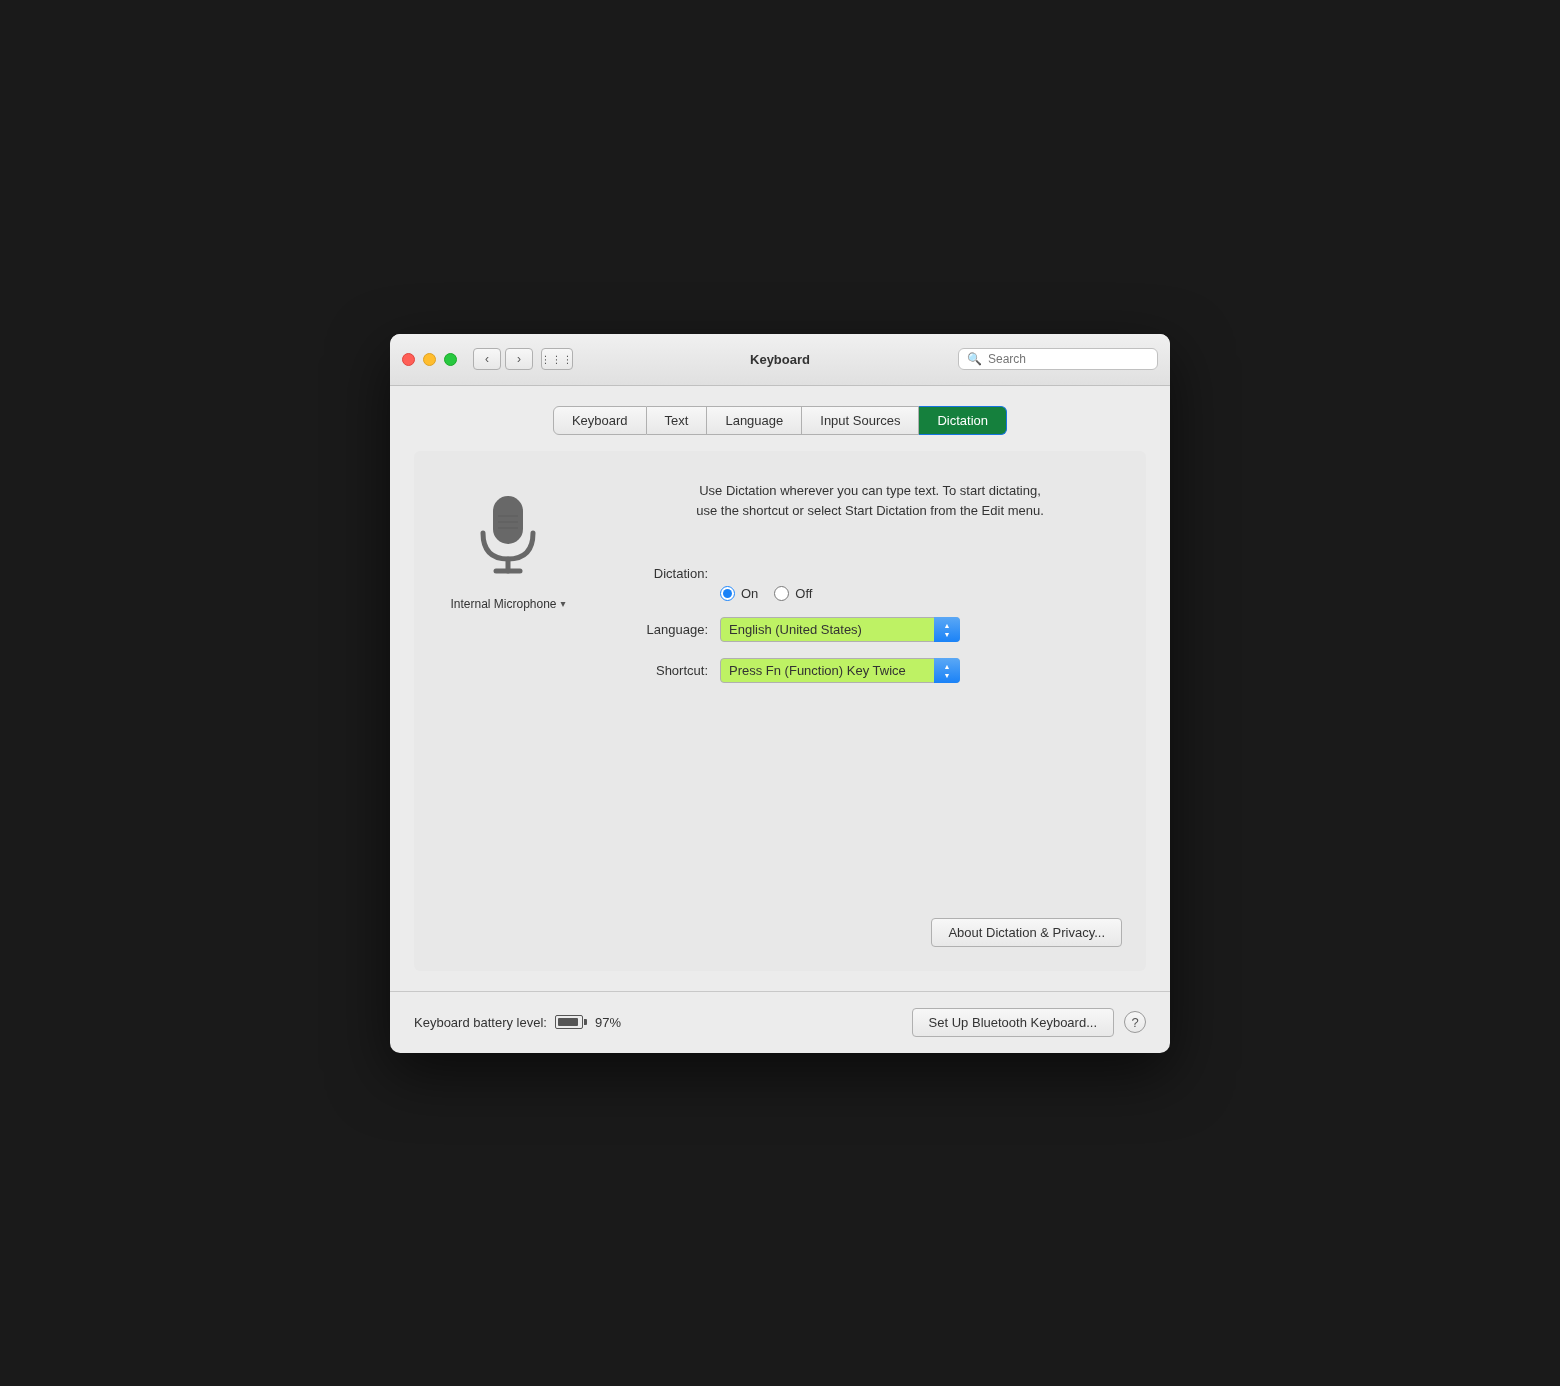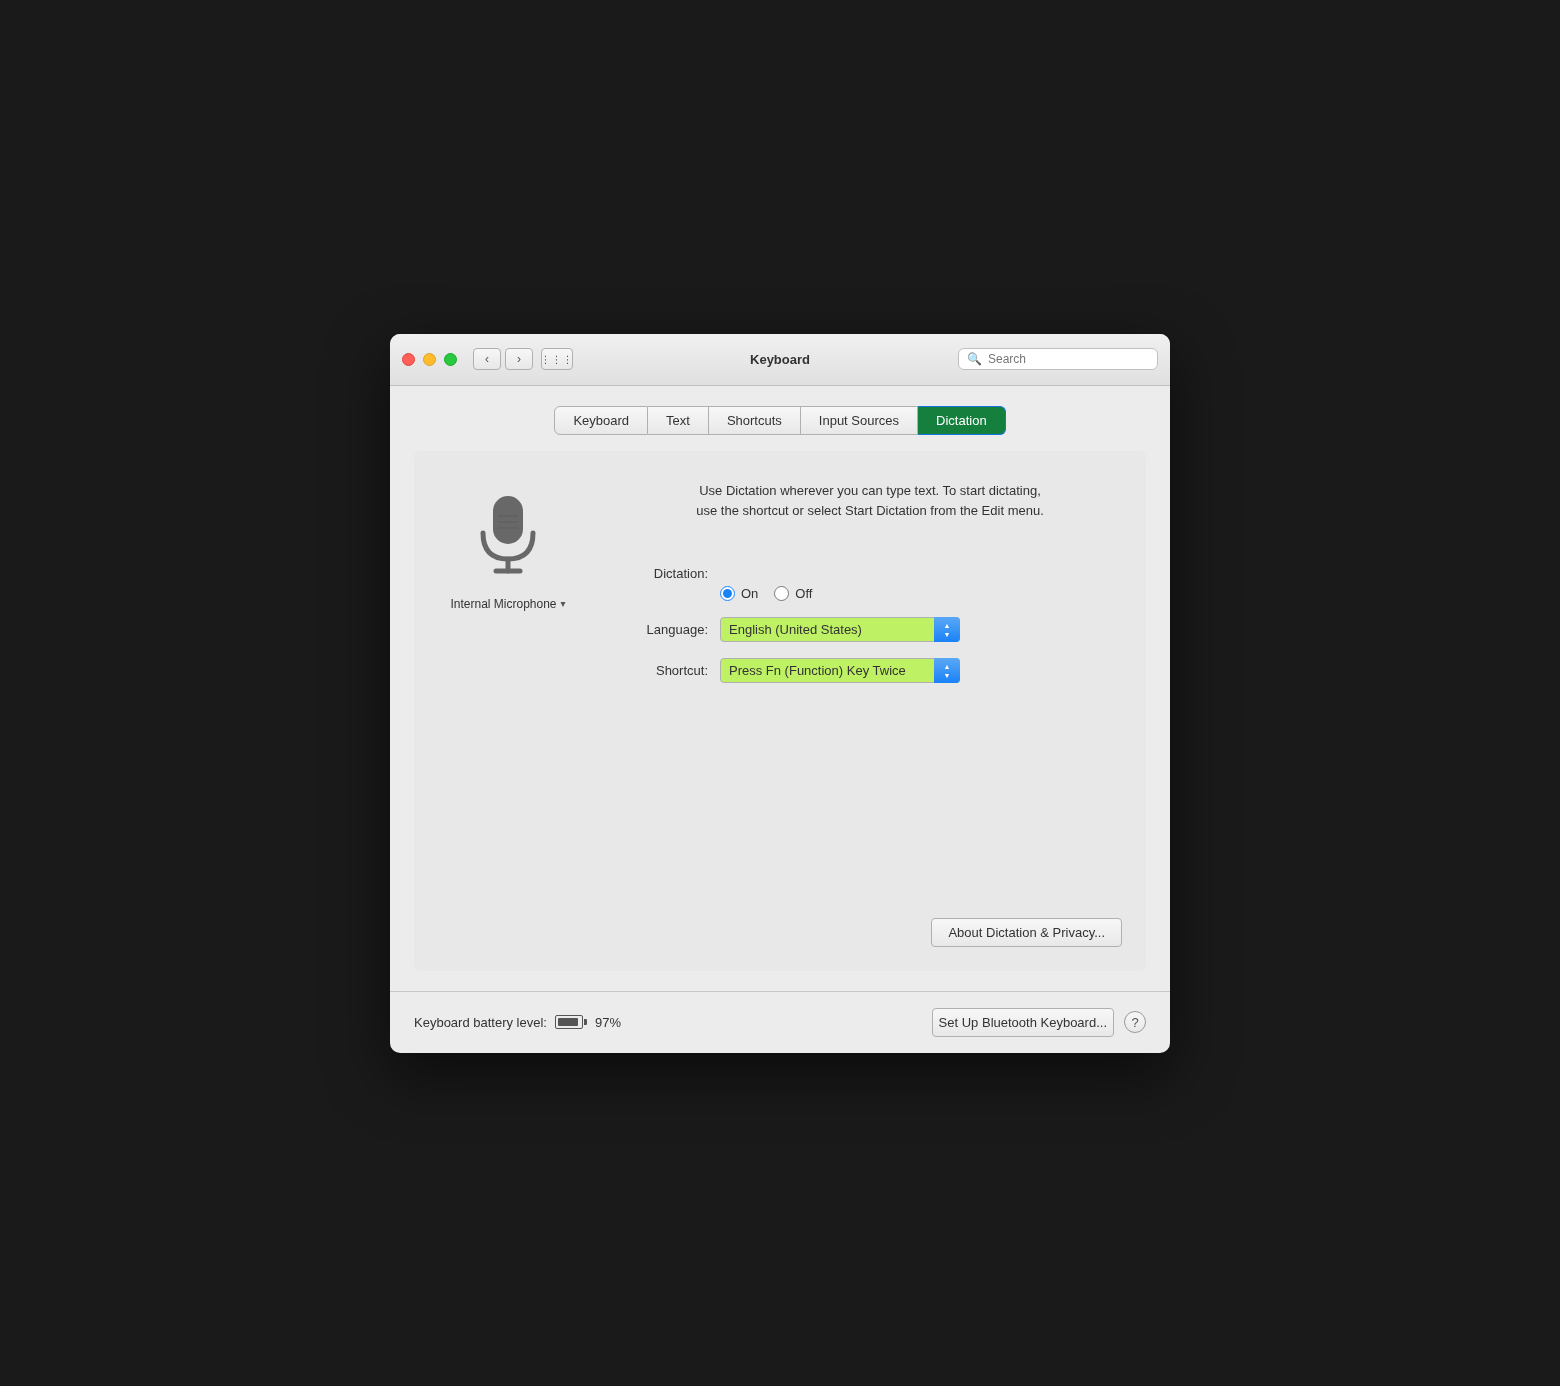--- a/index.html
+++ b/index.html
@@ -358,21 +358,21 @@
     .footer-right {
       display: flex;
       align-items: center;
       gap: 10px;
     }
 
     .bluetooth-btn {
       background: linear-gradient(to bottom, #f7f7f7, #e8e8e8);
       border: 1px solid #b0b0b0;
       border-radius: 4px;
-      padding: 6px 6px;
+      padding: 6px 16px;
       font-size: 13px;
       color: #333;
       cursor: pointer;
     }
 
     .help-btn {
       width: 22px;
       height: 22px;
       border-radius: 50%;
       border: 1.5px solid #999;
@@ -411,21 +411,21 @@
       <span class="search-icon">🔍</span>
       <input class="search-input" type="text" placeholder="Search" style="">
     </div>
   </div>
 
   <div class="content">
 
     <div class="tabs">
       <button class="tab">Keyboard</button>
       <button class="tab">Text</button>
-      <button class="tab">Shortcuts</button>
+      <button class="tab">Language</button>
       <button class="tab">Input Sources</button>
       <button class="tab active">Dictation</button>
     </div>
 
     <div class="panel">
       <div class="dictation-content">
 
         <div class="mic-section">
           <svg class="mic-icon" viewBox="0 0 80 90">
 

